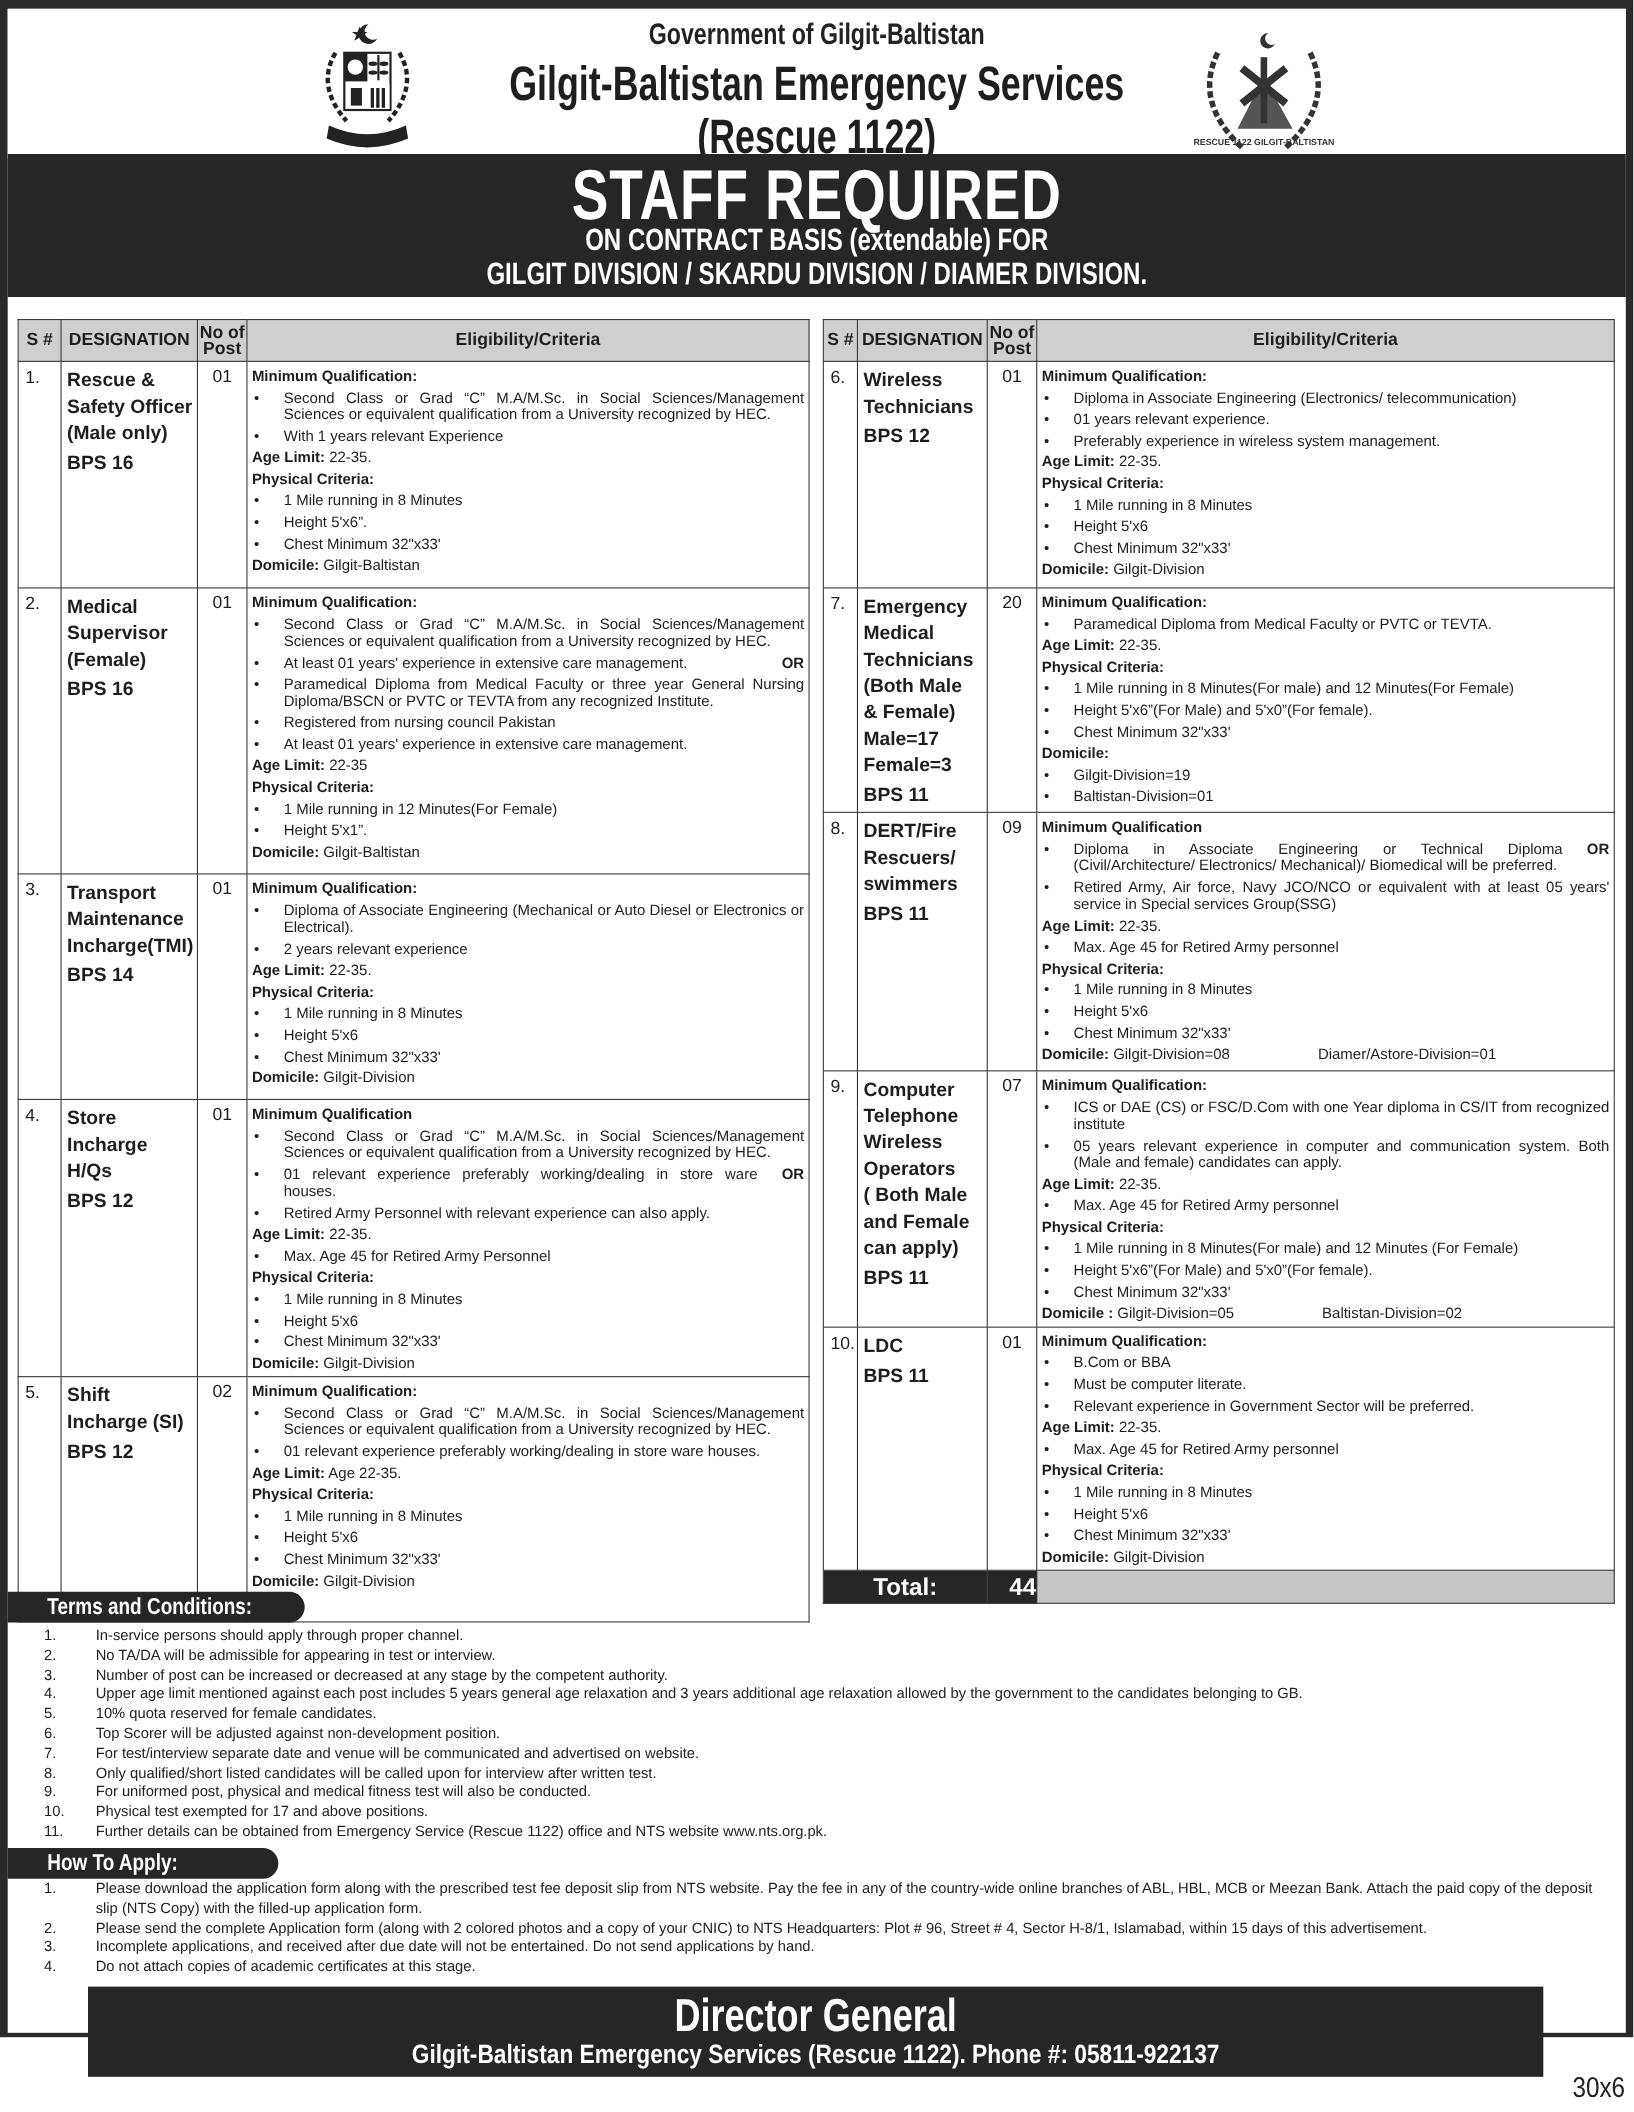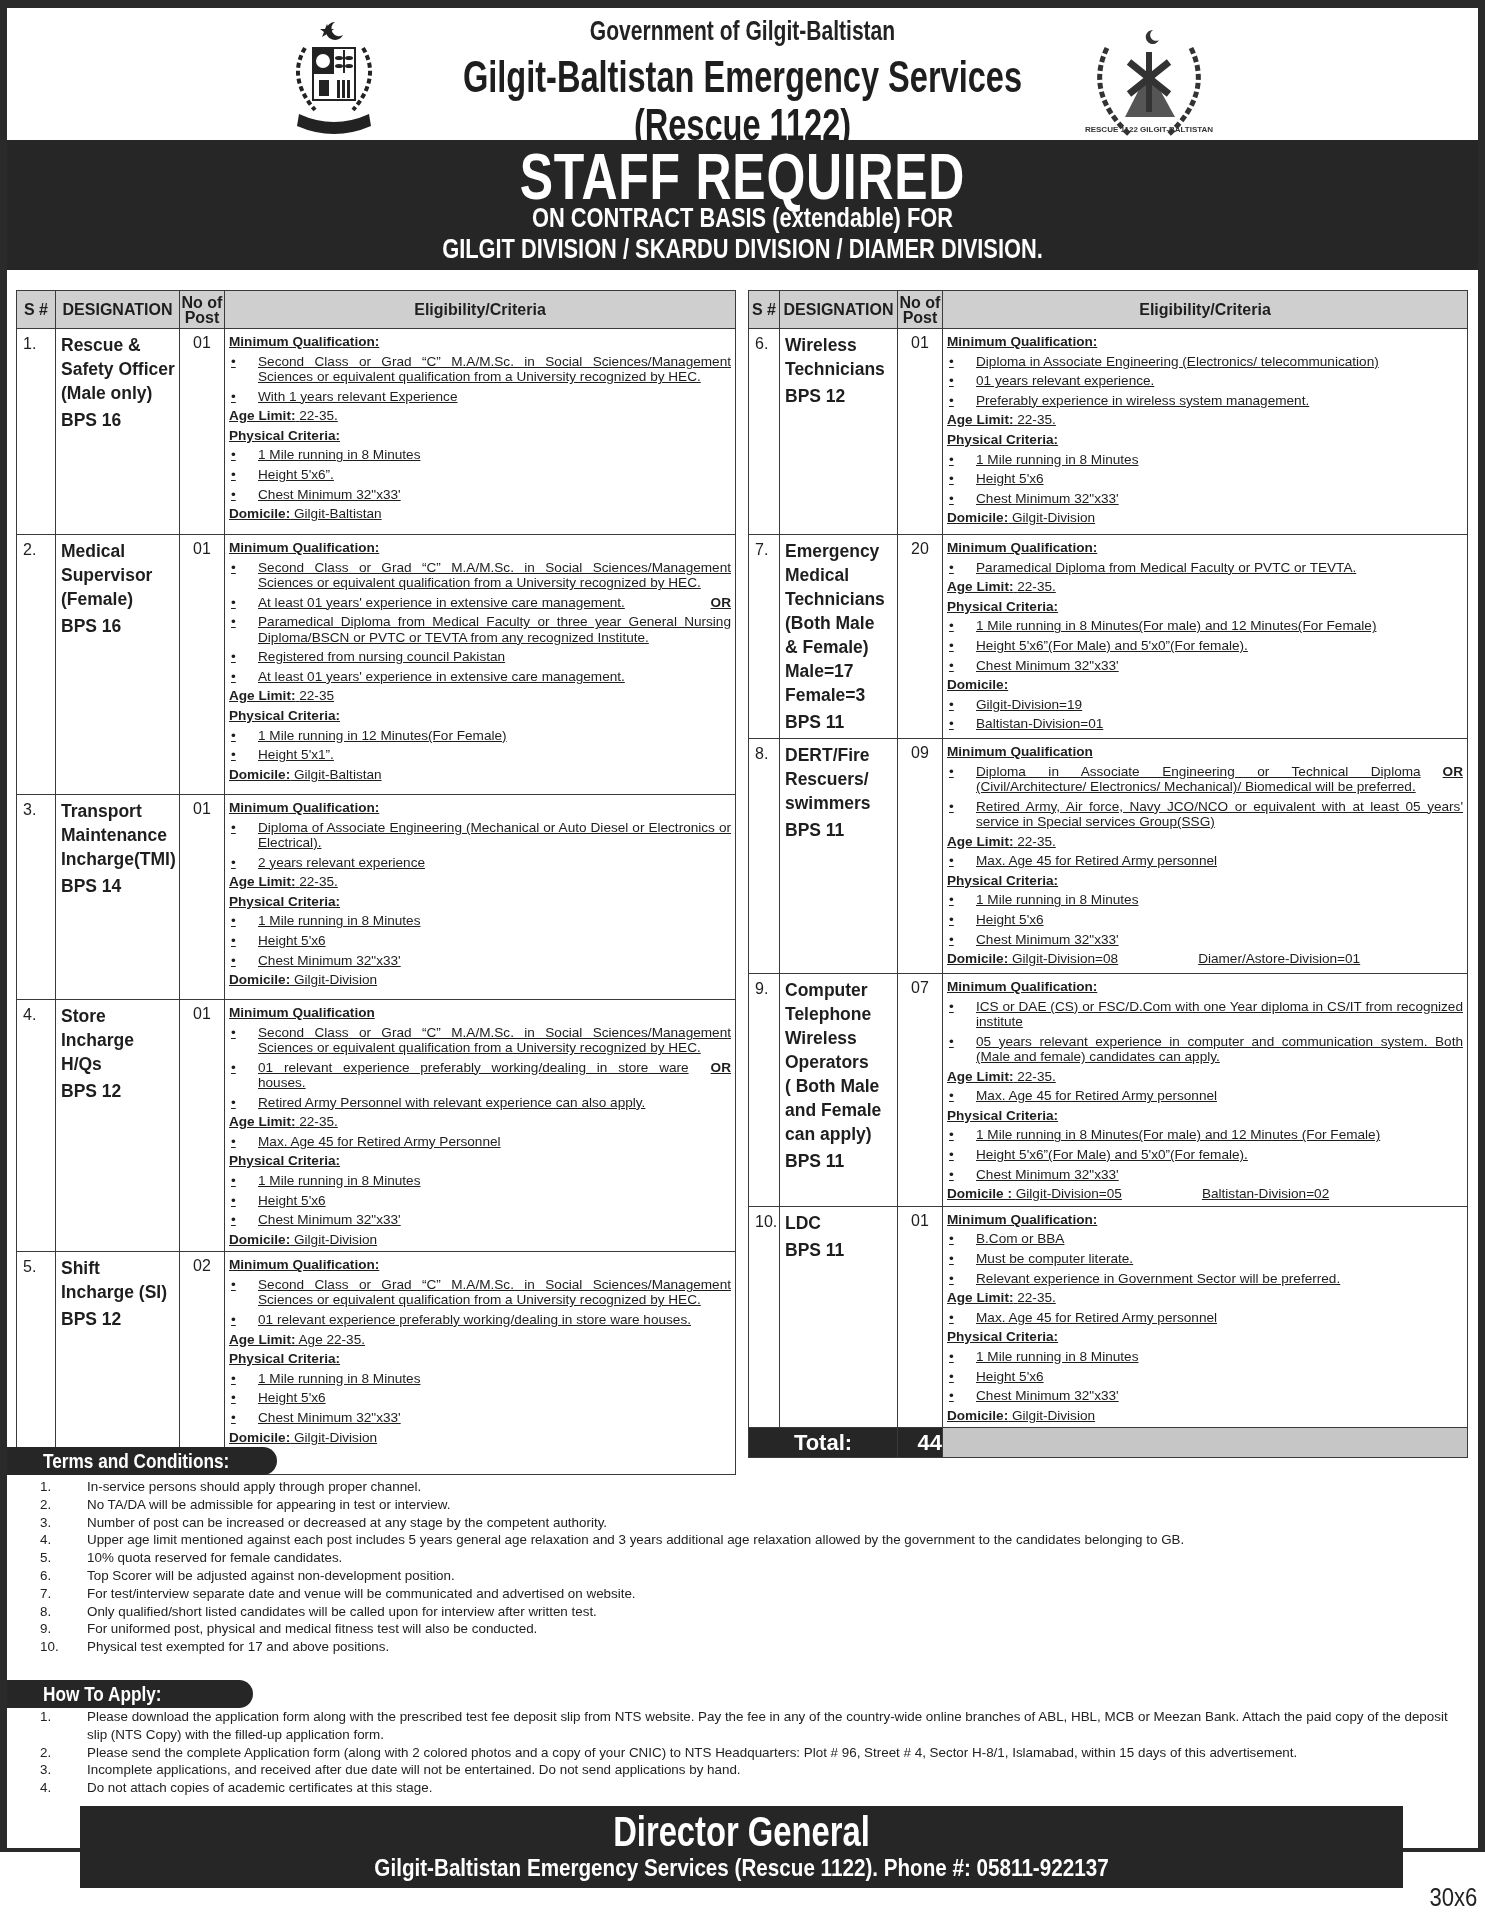--- a/index.html
+++ b/index.html
@@ -23,21 +23,21 @@
   .banner-l2 { position: absolute; left: 0; width: 100%; top: 93px; font-weight: bold; font-size: 28px; transform: scaleX(0.78); }
 
   
   table.jobs { position: absolute; border-collapse: collapse; table-layout: fixed; font-size: 14px; background: #fff; }
   table.jobs td, table.jobs th { border: 1.5px solid #3a3a3a; vertical-align: top; }
   table.jobs th { background: #cfcfcf; font-weight: bold; font-size: 16px; height: 38px; vertical-align: middle; text-align: center; line-height: 15px; }
   .sn { padding: 6px 4px 0 6px; font-size: 16px; }
   .desig { padding: 4px 2px 0 5px; font-weight: bold; font-size: 17.5px; line-height: 24px; }
   .desig .bps { margin-top: 3px; }
   .posts { text-align: center; padding-top: 5px; font-size: 16px; }
-  .crit { padding: 3px 4px 2px 4px; font-size: 13.6px; line-height: 19.6px; text-decoration: underline; }
+  .crit { padding: 3px 4px 2px 4px; font-size: 13.6px; line-height: 19.6px; }
   .crit .lbl { font-weight: bold; }
   .crit .bul { display: flex; padding-left: 2px; }
   .crit .bul .dot { width: 27px; flex: none; }
   .crit .bul .txt { flex: 1; line-height: 15.5px; padding: 2px 0; text-align: justify; }
   .crit .or { font-weight: bold; margin-left: 22px; text-align: center; }
   .crit .dom2 { margin-left: 80px; }
 
   .total-row td { height: 30px; }
   .total-dark { background: #262626; color: #fff; font-weight: bold; font-size: 22px; margin-top: 36px; }
   .total-grey { background: #c6c6c6; }
@@ -590,20 +590,24 @@
       <span class="t">Only qualified/short listed candidates will be called upon for interview after written test.</span>
     </div>
     <div class="row">
       <span class="num">9.</span>
       <span class="t">For uniformed post, physical and medical fitness test will also be conducted.</span>
     </div>
     <div class="row">
       <span class="num">10.</span>
       <span class="t">Physical test exempted for 17 and above positions.</span>
     </div>
+    <div class="row">
+      <span class="num">11.</span>
+      <span class="t">Further details can be obtained from Emergency Service (Rescue 1122) office and NTS website www.nts.org.pk.</span>
+    </div>
   </div>
 
 <div class="pill" style="top:1680px; width:246px;"><span>How To Apply:</span></div>
 <div class="list" id="apply-list" style="top:1708px;">
     <div class="row">
       <span class="num">1.</span>
       <span class="t">Please download the application form along with the prescribed test fee deposit slip from NTS website. Pay the fee in any of the country-wide online branches of ABL, HBL, MCB or Meezan Bank. Attach the paid copy of the deposit slip (NTS Copy) with the filled-up application form.</span>
     </div>
     <div class="row">
       <span class="num">2.</span>

